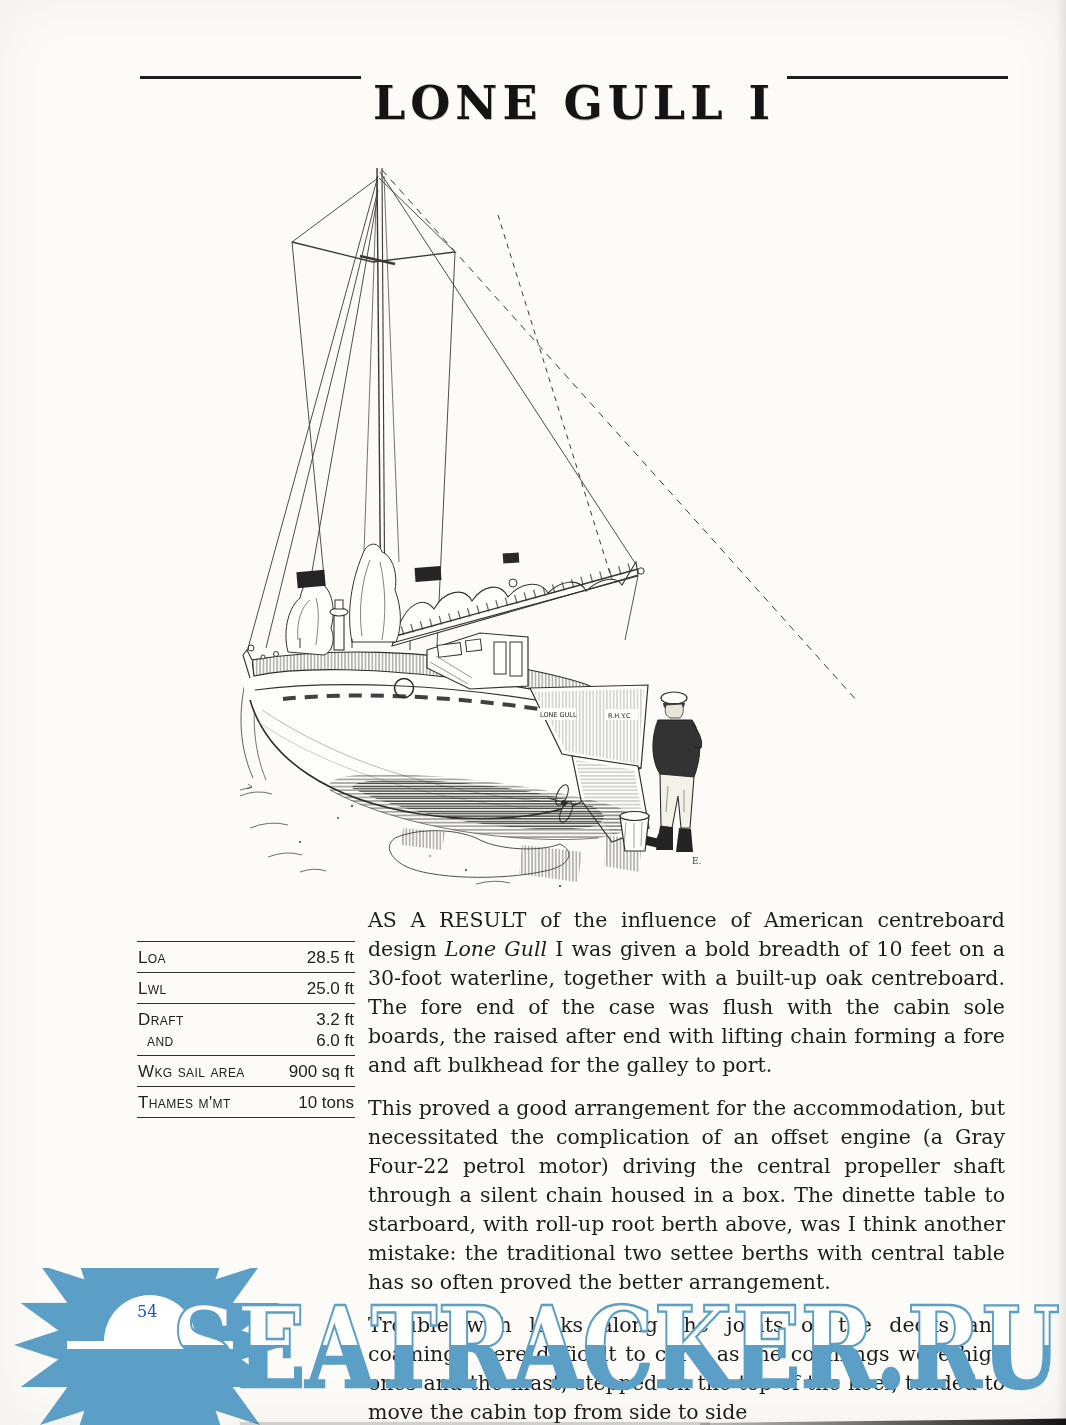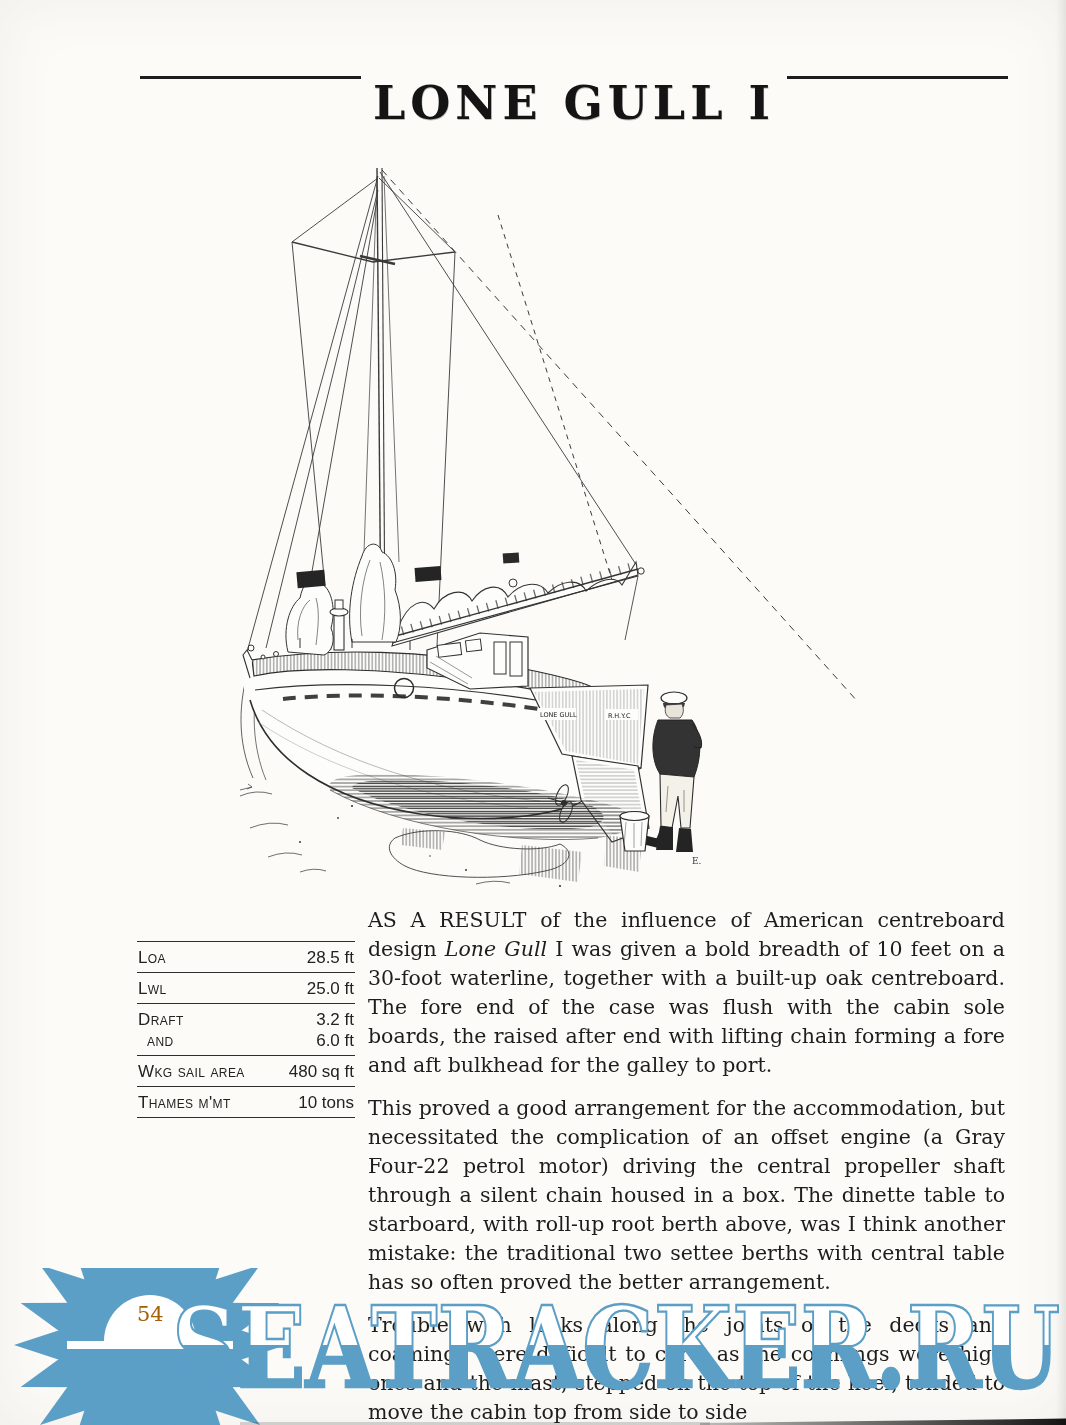--- a/index.html
+++ b/index.html
@@ -48,21 +48,21 @@
   .article{
     position:absolute;left:368px;top:906px;width:637px;
     font-size:20.5px;line-height:29px;text-align:justify;
     color:#1d1d1d;
   }
   .article p{margin:0 0 14px 0;}
   .article .ital{font-style:italic;}
   
   .page-number{
     position:absolute;left:137px;top:1302px;
-    font-size:21px;color:#a16207;z-index:6;
+    font-size:16px;color:#1d4ed8;z-index:6;
   }
   
   .watermark{position:absolute;left:0;top:1268px;width:1066px;height:157px;z-index:5;}
   
   .scan-edge-bottom{
     position:absolute;bottom:0;left:700px;right:0;height:7px;z-index:7;
     background:linear-gradient(to right, rgba(20,20,20,0.25), #141414);
     clip-path:polygon(0 72%,100% 8%,100% 100%,0 100%);
   }
   .scan-edge-bottom2{
@@ -286,21 +286,21 @@
         <span class="spec-value">3.2 ft</span>
       </div>
       <div class="spec-line">
         <span class="spec-label indent">and</span>
         <span class="spec-value">6.0 ft</span>
       </div>
     </div>
     <div class="spec-row">
       <div class="spec-line">
         <span class="spec-label">Wkg sail area</span>
-        <span class="spec-value">480 sq ft</span>
+        <span class="spec-value">900 sq ft</span>
       </div>
     </div>
     <div class="spec-row">
       <div class="spec-line">
         <span class="spec-label">Thames m'mt</span>
         <span class="spec-value">10 tons</span>
       </div>
     </div>
   </div>
 

